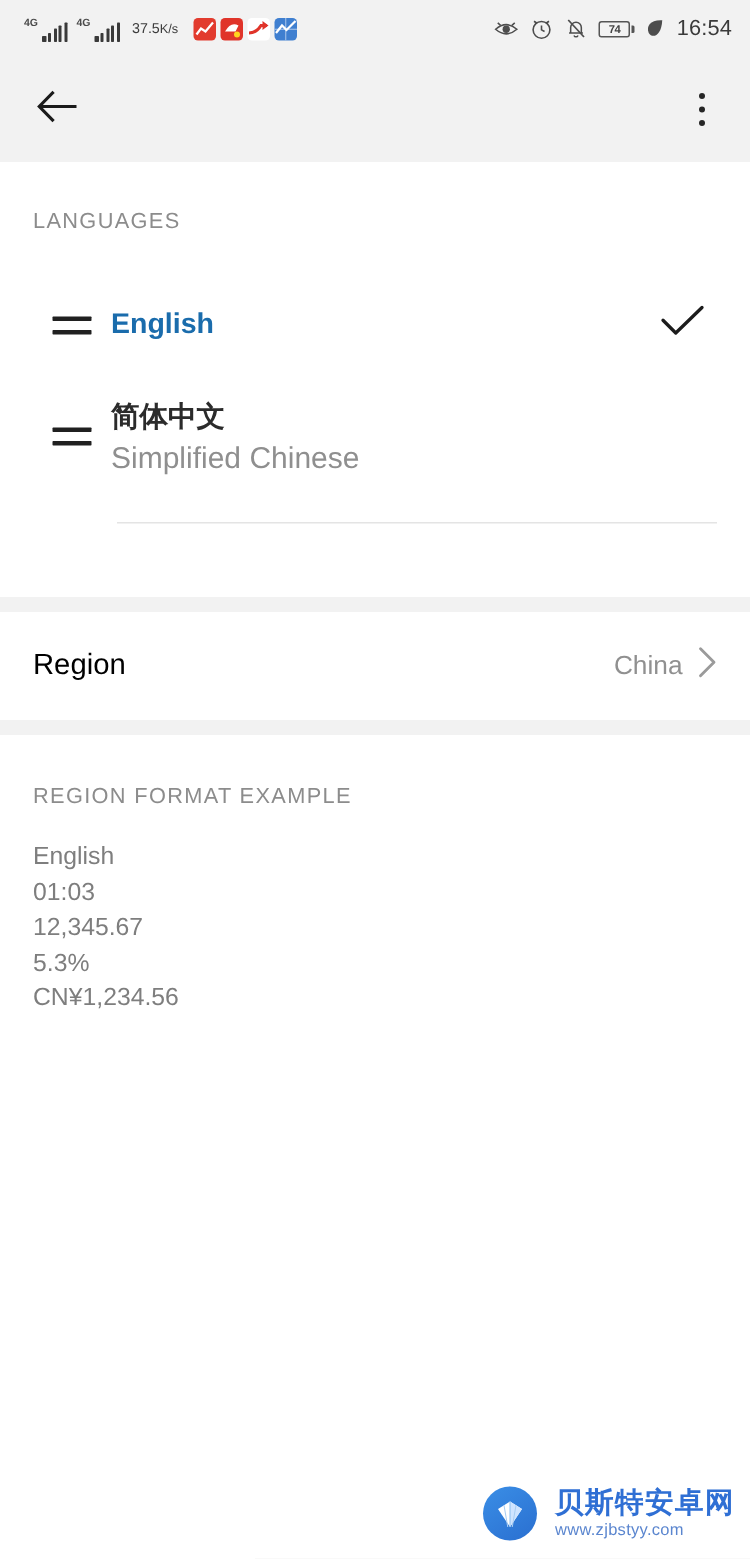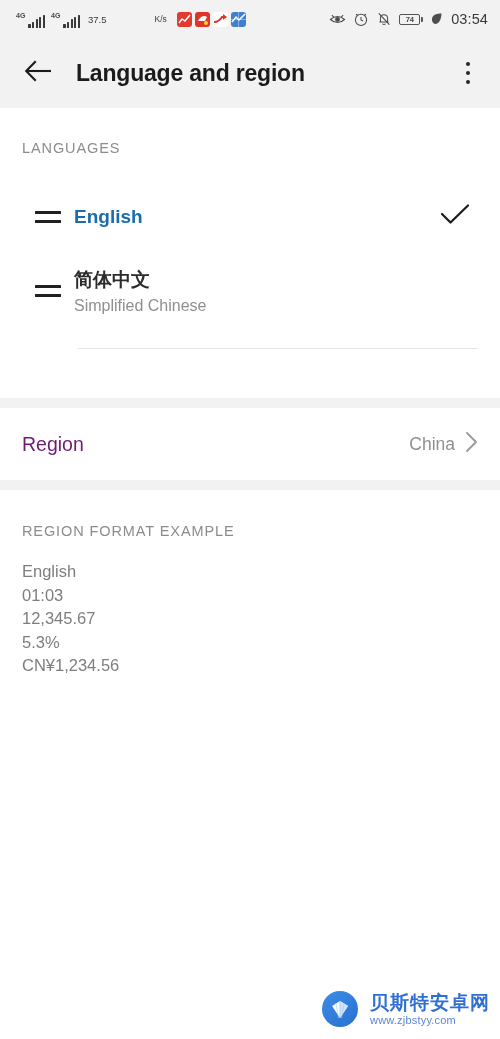--- a/index.html
+++ b/index.html
@@ -27,21 +27,21 @@
   .bars{ display:flex; align-items:flex-end; gap:1.3px; height:13px;}
   .bars i{ display:block; width:2.3px; background:#3a3a3a; border-radius:.5px;}
   .bars i:nth-child(1){height:4px;}
   .bars i:nth-child(2){height:6px;}
   .bars i:nth-child(3){height:8.5px;}
   .bars i:nth-child(4){height:11px;}
   .bars i:nth-child(5){height:13px;}
 
   .netspeed{ display:flex; flex-direction:row; align-items:center; line-height:9px; margin-left:2px;}
   .netspeed .v{ font-size:9.5px; color:#3c3c3c; }
-  .netspeed .u{ font-size:8.5px; color:#3c3c3c;margin-left:48px; }
+  .netspeed .u{ font-size:8.5px; color:#3c3c3c; }
 
   .appicons{ display:flex; align-items:center; gap:3px; margin-left:4px;}
   .appicon{ width:15px; height:15px; border-radius:3px; position:relative; overflow:hidden;}
   .ai1{ background:#e23b2e; }
   .ai2{ background:#e0342a; }
   .ai3{ background:#ffffff; }
   .ai4{ background:#3f7fd0; }
   .appicon svg{ position:absolute; left:0; top:0; }
 
   .sb-ic{ color:#4d4d4d; display:flex; align-items:center;}
@@ -83,37 +83,37 @@
   .lang-row.r1{ top:78px; }
   .lang-row.r2{ top:148px; height:70px;}
 
   .drag-handle{ width:52px; display:flex;flex-direction:column;align-items:center;gap:6px; margin-left:22px;}
   .drag-handle i{ display:block; width:26px; height:3px; background:#202020; border-radius:.5px;}
 
   .lang-texts{ display:flex; flex-direction:column; justify-content:center; }
   .lang-name{ font-size:19px; }
   .lang-name.active{ color:#1a6cac; font-weight:bold; }
   .lang-name.plain{ color:#2b2b2b; font-weight:bold; }
-  .lang-sub{ font-size:16px; color:#8f8f8f; margin-top:4px;}
+  .lang-sub{ font-size:20px; color:#8f8f8f; margin-top:4px;}
 
   .check{ position:absolute; right:30px; top:50%; transform:translateY(-50%); }
 
   .divider{ position:absolute; left:78px; width:400px; height:1px; background:#e4e4e4;}
   .div1{ top:240px; }
   .div2{ top:330px; }
 
   .add-lang{
     position:absolute; left:78px; top:357px;
     font-size:18.5px; font-weight:bold; color:#1a6cac; letter-spacing:.6px; cursor:pointer;
   }
 
   .gap1{ position:absolute; left:0; top:398px; height:10px; }
 
   .card-region{ position:absolute; left:0; top:408px; height:72px; }
-  .region-label{ position:absolute; left:22px; top:50%; transform:translateY(-50%); font-size:19.5px; color:#701a75;}
+  .region-label{ position:absolute; left:22px; top:50%; transform:translateY(-50%); font-size:19.5px; color:#000000;}
   .region-value-wrap{ position:absolute; right:22px; top:50%; transform:translateY(-50%); display:flex; align-items:center; gap:10px;}
   .region-value{ font-size:17.5px; color:#909090; }
 
   .gap2{ position:absolute; left:0; top:480px; height:10px; }
 
   .card-example{ position:absolute; left:0; top:490px; height:549px; }
   .ex-hdr{ position:absolute; left:22px; top:33px; }
   .ex-list{ position:absolute; left:22px; top:70px; display:flex; flex-direction:column; }
   .ex-list div{ font-size:16.5px; color:#7e7e7e; line-height:23.5px; }
   .wm{
@@ -218,34 +218,33 @@
         <span class="batt-body">
           <span>74</span>
         </span>
         <span class="batt-tip"></span>
       </span>
       <span class="sb-ic">
         <svg width="13" height="15" viewBox="0 0 13 15">
             <path d="M11.5 1.5 C4 1 0.5 5 2.5 10 C5 14 11 12 11.5 1.5 Z" fill="#4d4d4d"></path>
           </svg>
       </span>
-      <span class="clock">03:54</span>
+      <span class="clock">16:54</span>
     </div>
   </div>
 
   <div class="appbar">
     <div class="back-btn">
       <span>
         <svg width="30" height="26" viewBox="0 0 30 26">
             <line x1="2.5" y1="13" x2="27" y2="13" stroke="#1b1b1b" stroke-width="2.1"></line>
             <polyline points="11,4 2.2,13 11,22" fill="none" stroke="#1b1b1b" stroke-width="2.1" stroke-linecap="square"></polyline>
           </svg>
       </span>
     </div>
-    <div class="appbar-title">Language and region</div>
     <div class="overflow-btn">
       <i></i>
       <i></i>
       <i></i>
     </div>
   </div>
 
   <div class="card card-languages">
 
     <div class="section-label lang-hdr">LANGUAGES</div>

